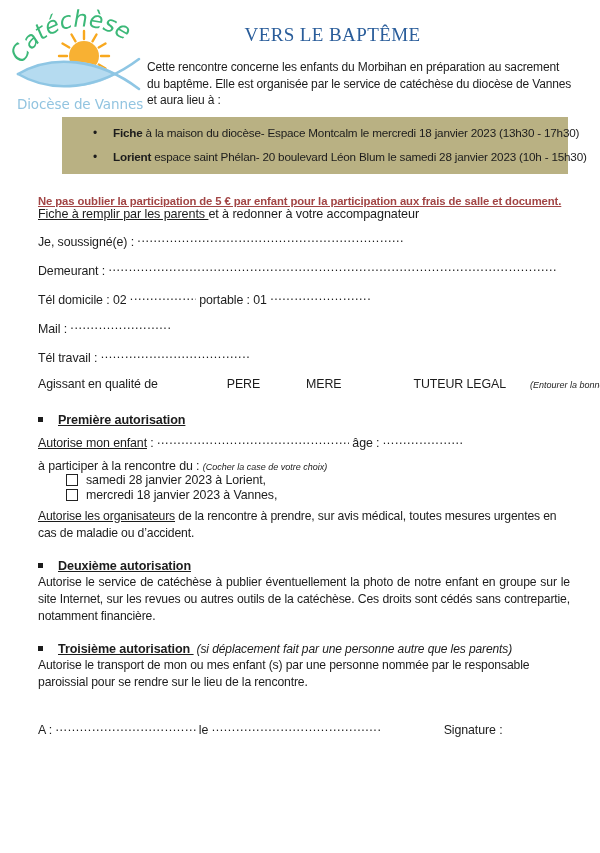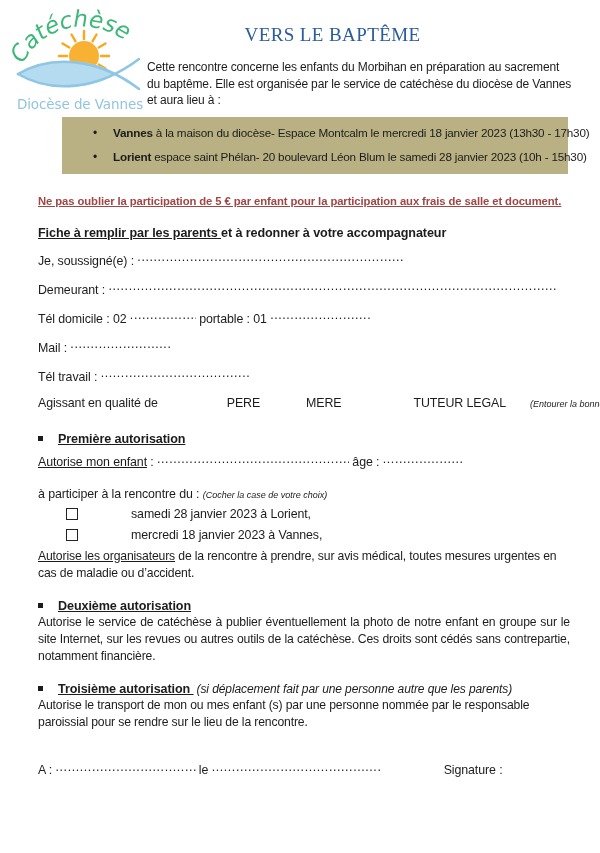--- a/index.html
+++ b/index.html
@@ -52,21 +52,21 @@
     margin: 21px 0 0 38px;
     font-weight: bold;
     font-size: 11.3px;
     text-decoration: underline;
     white-space: nowrap;
     letter-spacing: -0.1px;
   }
 
   
   .content { margin: 0 30px 0 38px; }
-  .fiche-heading { margin-top: 19px; font-weight: bold; font-size: 12.6px; }
+  .fiche-heading { font-weight: normal; font-size: 12.6px; }
   .u { text-decoration: underline; }
   .field-line { margin-top: 9px; line-height: 16px; white-space: nowrap; }
   .dots {
     display: inline-block;
     overflow: hidden;
     white-space: nowrap;
     vertical-align: baseline;
     letter-spacing: 0.6px;
     color: #1c1c1c;
   }
@@ -82,22 +82,22 @@
   .small-note { font-size: 9px; font-style: italic; letter-spacing: 0; }
   .agissant .small-note { margin-left: 24px; }
 
   
   .section-heading { margin-top: 22px; display: flex; align-items: center; }
   .sq-bullet { width: 5px; height: 5px; background: #1c1c1c; margin-right: 15px; flex: 0 0 5px; }
   .section-title { font-weight: bold; font-size: 12.6px; text-decoration: underline; }
   .section-title-note { font-style: italic; font-size: 12px; margin-left: 3px; }
 
   .enfant-line { margin-top: 6px; white-space: nowrap; }
-  .participer-line { margin-top: 18px; }
-  .check-line { margin-left: 28px; margin-top: 6px; display: flex; align-items: center; line-height: 15px; gap: 45px; }
+  .participer-line { margin-top: 9px; }
+  .check-line { margin-left: 28px; margin-top: 0; display: flex; align-items: center; line-height: 15px; }
   .checkbox {
     width: 12px; height: 12px;
     border: 1.3px solid #222;
     background: #fff;
     margin-right: 8px;
     flex: 0 0 12px;
   }
   .body-par { margin-top: 5px; line-height: 17px; font-size: 12.2px; letter-spacing: -0.15px; }
   .justified { text-align: justify; }
   .sec2-heading, .sec3-heading { margin-top: 17px; }
@@ -146,21 +146,21 @@
     </svg>
   </div>
 
   <div class="title" style="color:#2a5d9a">VERS LE BAPTÊME</div>
 
   <p class="intro">Cette rencontre concerne les enfants du Morbihan en préparation au sacrement du baptême. Elle est organisée par le service de catéchèse du diocèse de Vannes et aura lieu à :</p>
 
   <div class="loc-box" style="background:#b9b183">
     <div class="loc-item">
       <span class="loc-bullet">•</span>
-      <span><span class="loc-city">Vannes</span><span> à la maison du diocèse- Espace Montcalm le mercredi 18 janvier 2023 (13h30 - 17h30)</span></span>
+      <span><span class="loc-city">Fiche</span><span> à la maison du diocèse- Espace Montcalm le mercredi 18 janvier 2023 (13h30 - 17h30)</span></span>
     </div>
     <div class="loc-item">
       <span class="loc-bullet">•</span>
       <span><span class="loc-city">Lorient</span><span> espace saint Phélan- 20 boulevard Léon Blum le samedi 28 janvier 2023 (10h - 15h30)</span></span>
     </div>
   </div>
 
   <p class="warning" style="color:#a24545">Ne pas oublier la participation de 5 € par enfant pour la participation aux frais de salle et document.</p>
 
   <div class="content">

